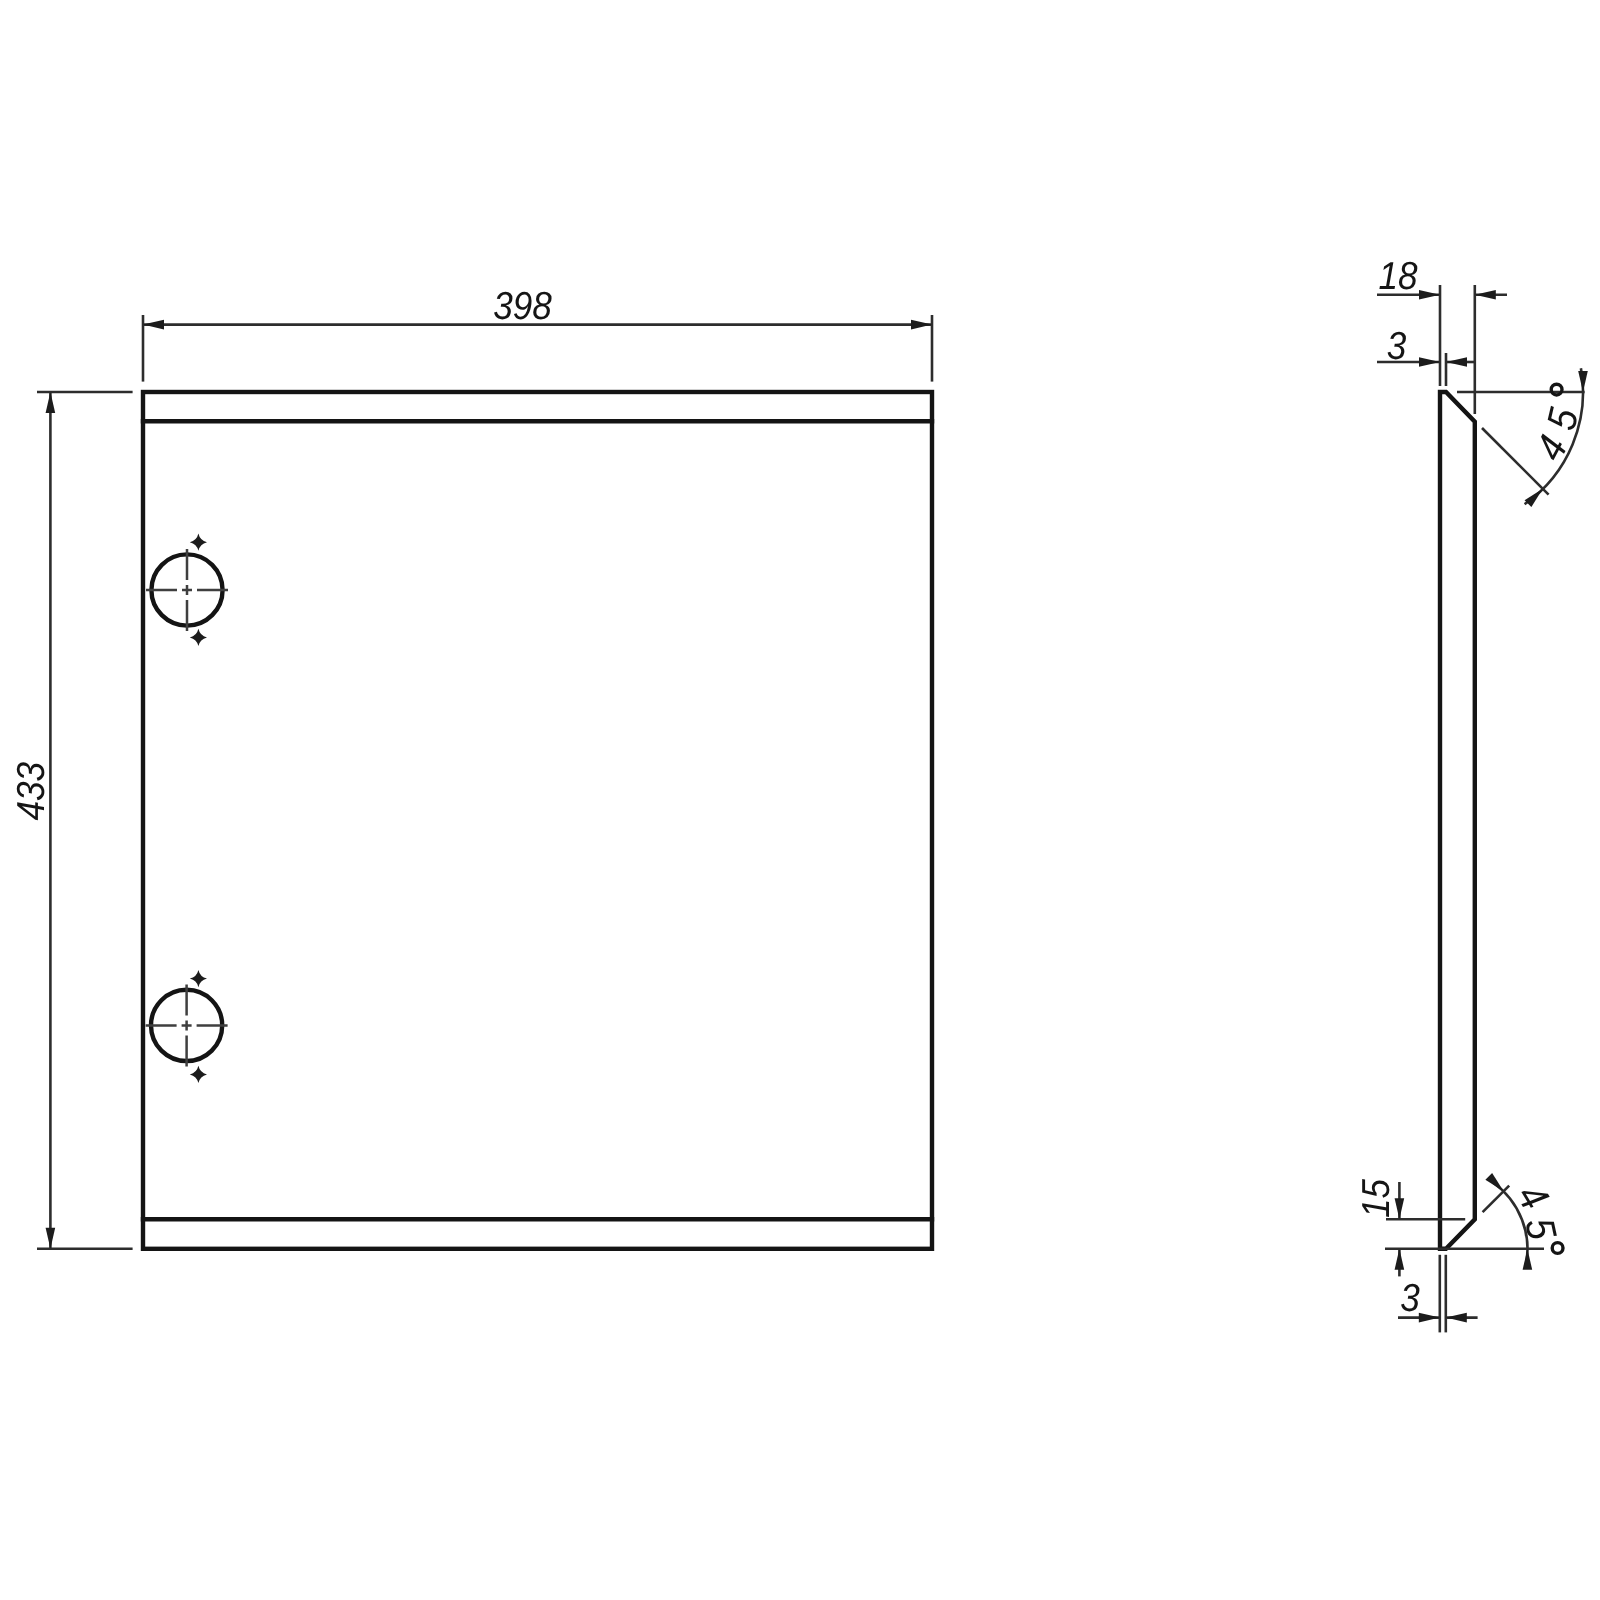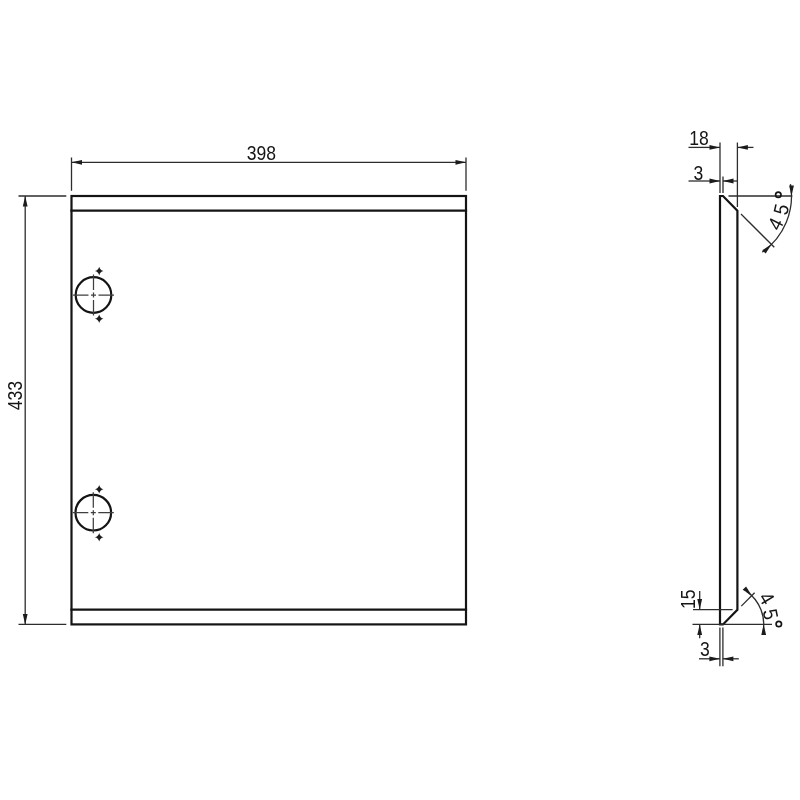--- a/index.html
+++ b/index.html
@@ -1,16 +1,16 @@
 <!DOCTYPE html>
 <html><head>
 <meta charset="utf-8">
 <style>
   html,body{margin:0;padding:0;background:#fff;}
-  .wrap{width:800px;height:800px;background:#0f766e;}
+  .wrap{width:800px;height:800px;background:#0f766e;font-style:italic;}
   text{font-family:"Liberation Sans", sans-serif;fill:#151515;}
   .thick{stroke:#141414;stroke-width:2.2;fill:none;stroke-linecap:square;}
   .thin{stroke:#2d2d2d;stroke-width:1.3;fill:none;stroke-linecap:butt;}
   .cl{stroke:#3f3f3f;stroke-width:1.25;fill:none;}
   .arr{fill:#1c1c1c;stroke:none;}
 </style>
 </head>
 <body>
 <div class="wrap">
 <svg width="800" height="800" viewBox="0 0 800 800">

